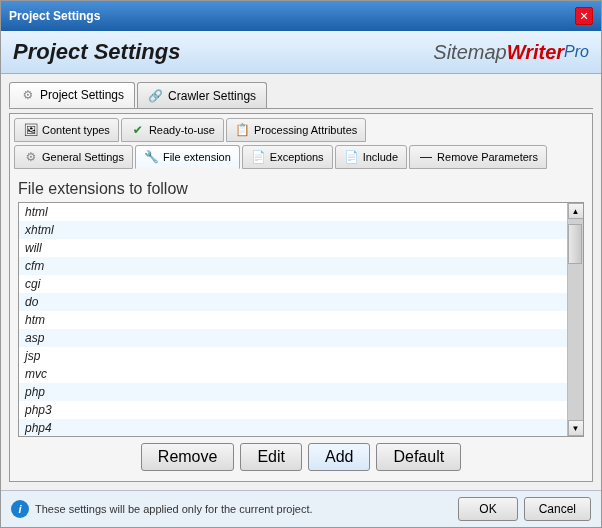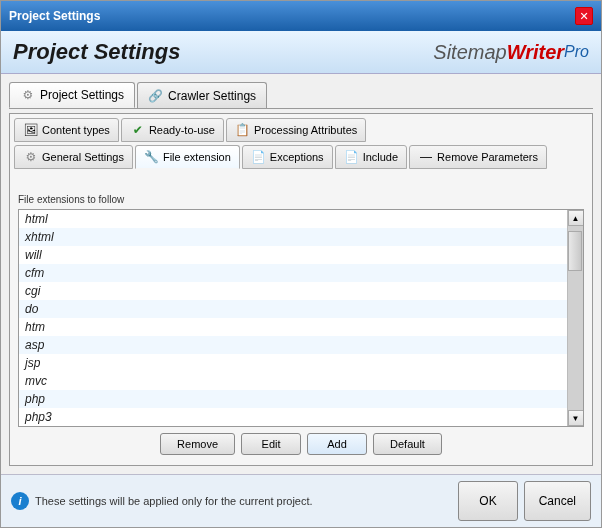--- a/index.html
+++ b/index.html
@@ -133,23 +133,23 @@
       cursor: pointer;
       font-size: 11px;
       margin-right: 2px;
       border-radius: 3px 3px 0 0;
     }
     .inner-tab.active {
       background: linear-gradient(to bottom, #ffffff, #f0f8ff);
       border-bottom: 1px solid #f5f5f5;
     }
     .file-ext-label {
-      font-size: 10px;
+      font-size: 16px;
       color: #333;
-      margin: 22px 4px 4px 4px;
+      margin: 8px 4px 4px 4px;
       font-weight: normal;
     }
     .list-container {
       flex: 1;
       border: 1px solid #999;
       background: white;
       overflow: hidden;
       display: flex;
       margin: 0 4px;
     }
@@ -204,21 +204,21 @@
     .action-buttons {
       display: flex;
       justify-content: center;
       gap: 6px;
       padding: 6px 4px;
     }
     .btn {
       padding: 4px 16px;
       border: 1px solid #888;
       background: linear-gradient(to bottom, #f5f5f5, #dcdcdc);
-      font-size: 11px;
+      font-size: 16px;
       cursor: pointer;
       border-radius: 3px;
       min-width: 60px;
     }
     .btn.primary {
       background: linear-gradient(to bottom, #f0f8ff, #d8e8f8);
     }
     .footer-bar {
       background: #e8f0f8;
       border-top: 1px solid #bbc;
@@ -247,21 +247,21 @@
       font-size: 11px;
       font-weight: bold;
       font-style: italic;
       flex-shrink: 0;
     }
     .footer-buttons {
       display: flex;
       gap: 6px;
     }
     .btn-ok {
-      padding: 12px 20px;
+      padding: 4px 20px;
       border: 1px solid #888;
       background: linear-gradient(to bottom, #f5f5f5, #dcdcdc);
       font-size: 12px;
       cursor: pointer;
       border-radius: 3px;
     }
     .btn-cancel {
       padding: 4px 14px;
       border: 1px solid #888;
       background: linear-gradient(to bottom, #f5f5f5, #dcdcdc);

